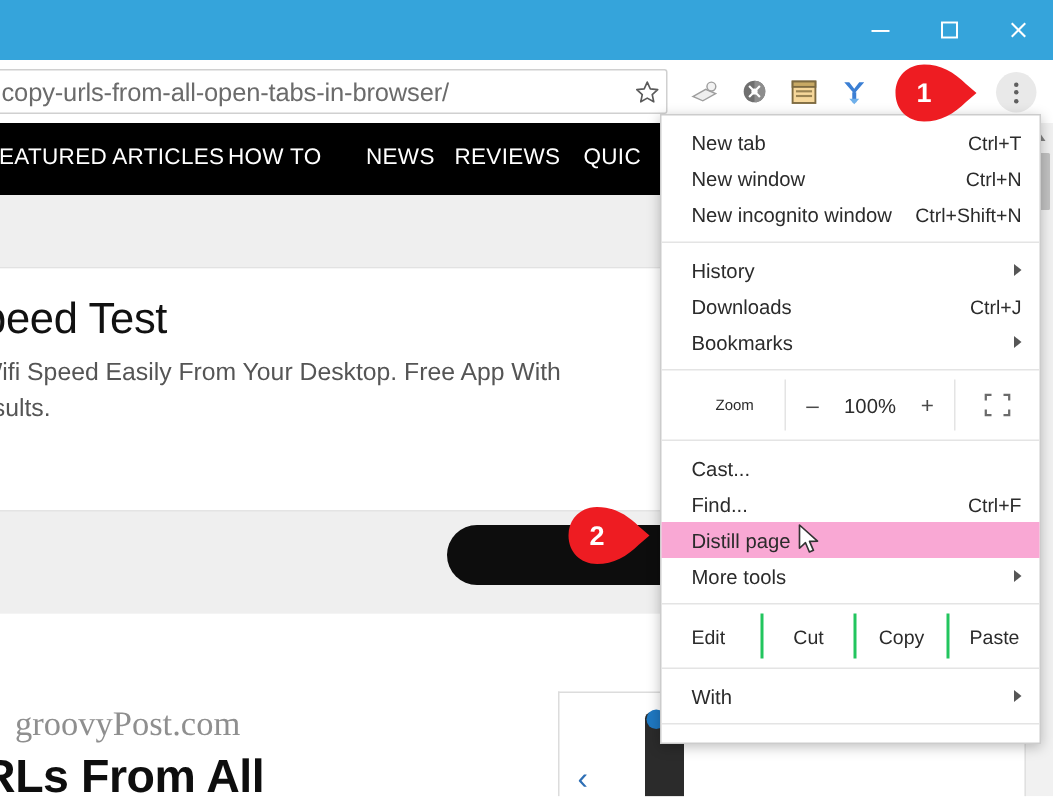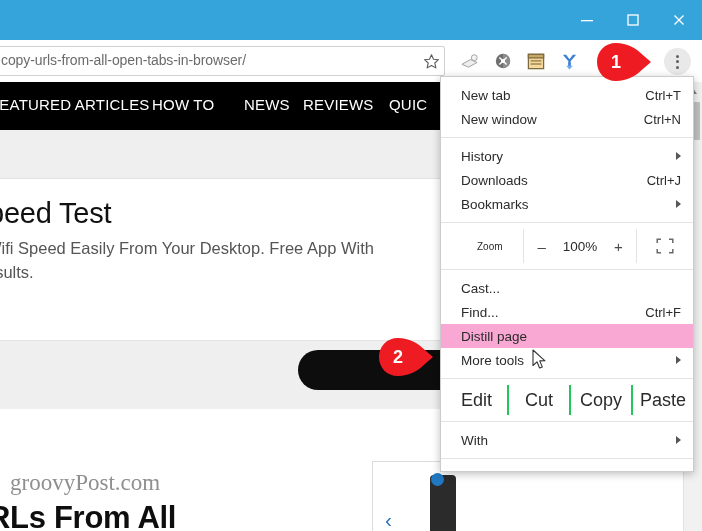--- a/index.html
+++ b/index.html
@@ -42,21 +42,21 @@
     position: absolute; left: -10px; top: 6px;
     width: 455px; height: 30px;
     background: #ffffff;
     border: 1px solid #d0d0d0;
     border-radius: 2px;
     box-sizing: border-box;
     overflow: hidden;
   }
   #url-text {
     position: absolute; left: 10px; top: 5px;
-    font-size: 14px;
+    font-size: 17px;
     color: #6b6b6b;
     white-space: nowrap;
     letter-spacing: -0.1px;
   }
   #star-icon {
     position: absolute; left: 418px; top: 48px;
     width: 26px; height: 26px;
     display:flex; align-items:center; justify-content:center;
   }
   .ext-icon {
@@ -290,21 +290,21 @@
     display: flex; align-items: center; justify-content: center;
   }
 
   
   #edit-row {
     display: flex; align-items: stretch;
     height: 30px;
   }
   #edit-row .ecell {
     display: flex; align-items: center; justify-content: center;
-    font-size: 18px; color: #2b2b2b;
+    font-size: 13px; color: #2b2b2b;
   }
   #edit-row .ecell.first {
     width: 66px; justify-content: flex-start; padding-left: 20px;
     box-sizing: border-box;
   }
   #edit-row .ecell.divided {
     flex: 1 1 0;
     border-left: 2px solid #22c55e;
   }
 
@@ -449,20 +449,25 @@
 
     <div class="mi">
       <span class="lbl">New tab</span>
       <span class="spacer"></span>
       <span class="accel">Ctrl+T</span>
     </div>
     <div class="mi">
       <span class="lbl">New window</span>
       <span class="spacer"></span>
       <span class="accel">Ctrl+N</span>
+    </div>
+    <div class="mi">
+      <span class="lbl">New incognito window</span>
+      <span class="spacer"></span>
+      <span class="accel">Ctrl+Shift+N</span>
     </div>
 
     <div class="msep"></div>
 
     <div class="mi">
       <span class="lbl">History</span>
       <span class="spacer"></span>
       <span class="arrow-r"></span>
     </div>
     <div class="mi">

